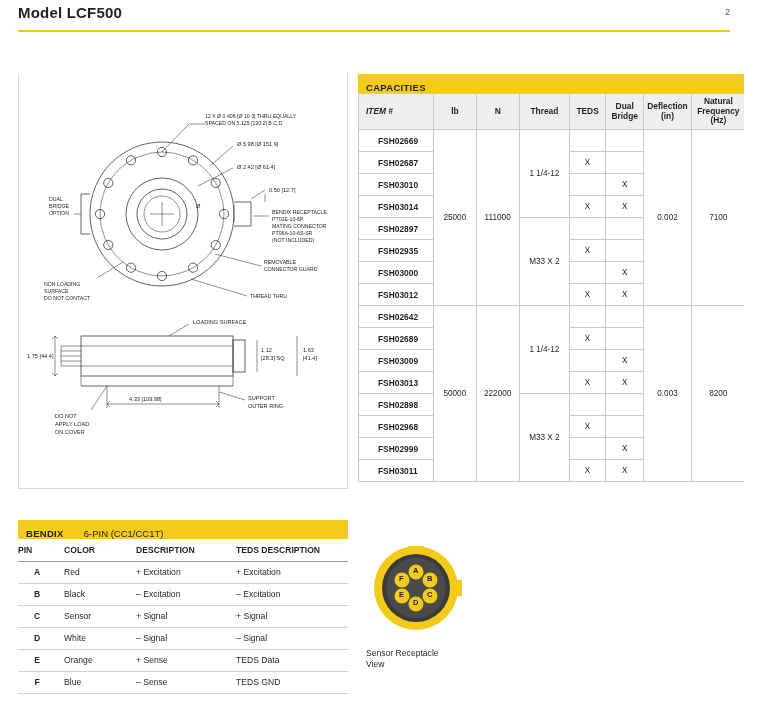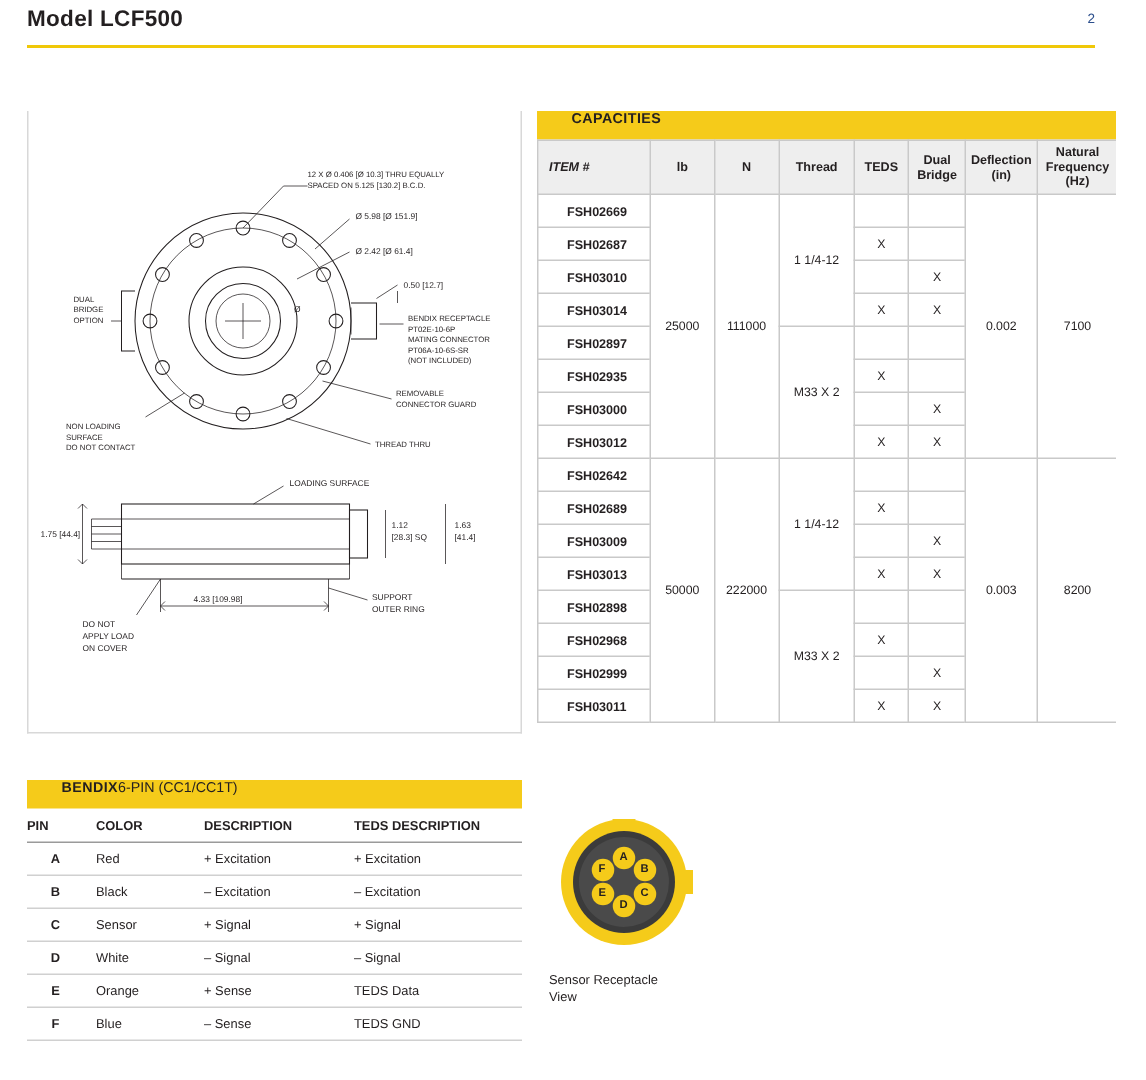--- a/index.html
+++ b/index.html
@@ -32,27 +32,27 @@
   .header-rule {
     position: absolute;
     left: 18px; right: 14px; top: 30px;
     height: 2px; background: #f0c808;
   }
   
   .bar {
     background: #f5cb1a;
     height: 19px;
     display: flex;
-    align-items: flex-start;
-    padding-left: 23px;
+    align-items: flex-end;
+    padding-left: 8px;
     font-size: 9.5px;
     color: #231f20;
   }
   .bar b { font-weight: bold; letter-spacing: .3px; }
-  .bar span.sub { font-weight: normal; margin-left: 0; }
+  .bar span.sub { font-weight: normal; margin-left: 20px; }
 
   
   .dims-panel {
     position: absolute;
     left: 18px; top: 74px;
     width: 330px; height: 415px;
     border: 1px solid #d8d8d8;
     border-top: none;
     background: #fff;
   }

